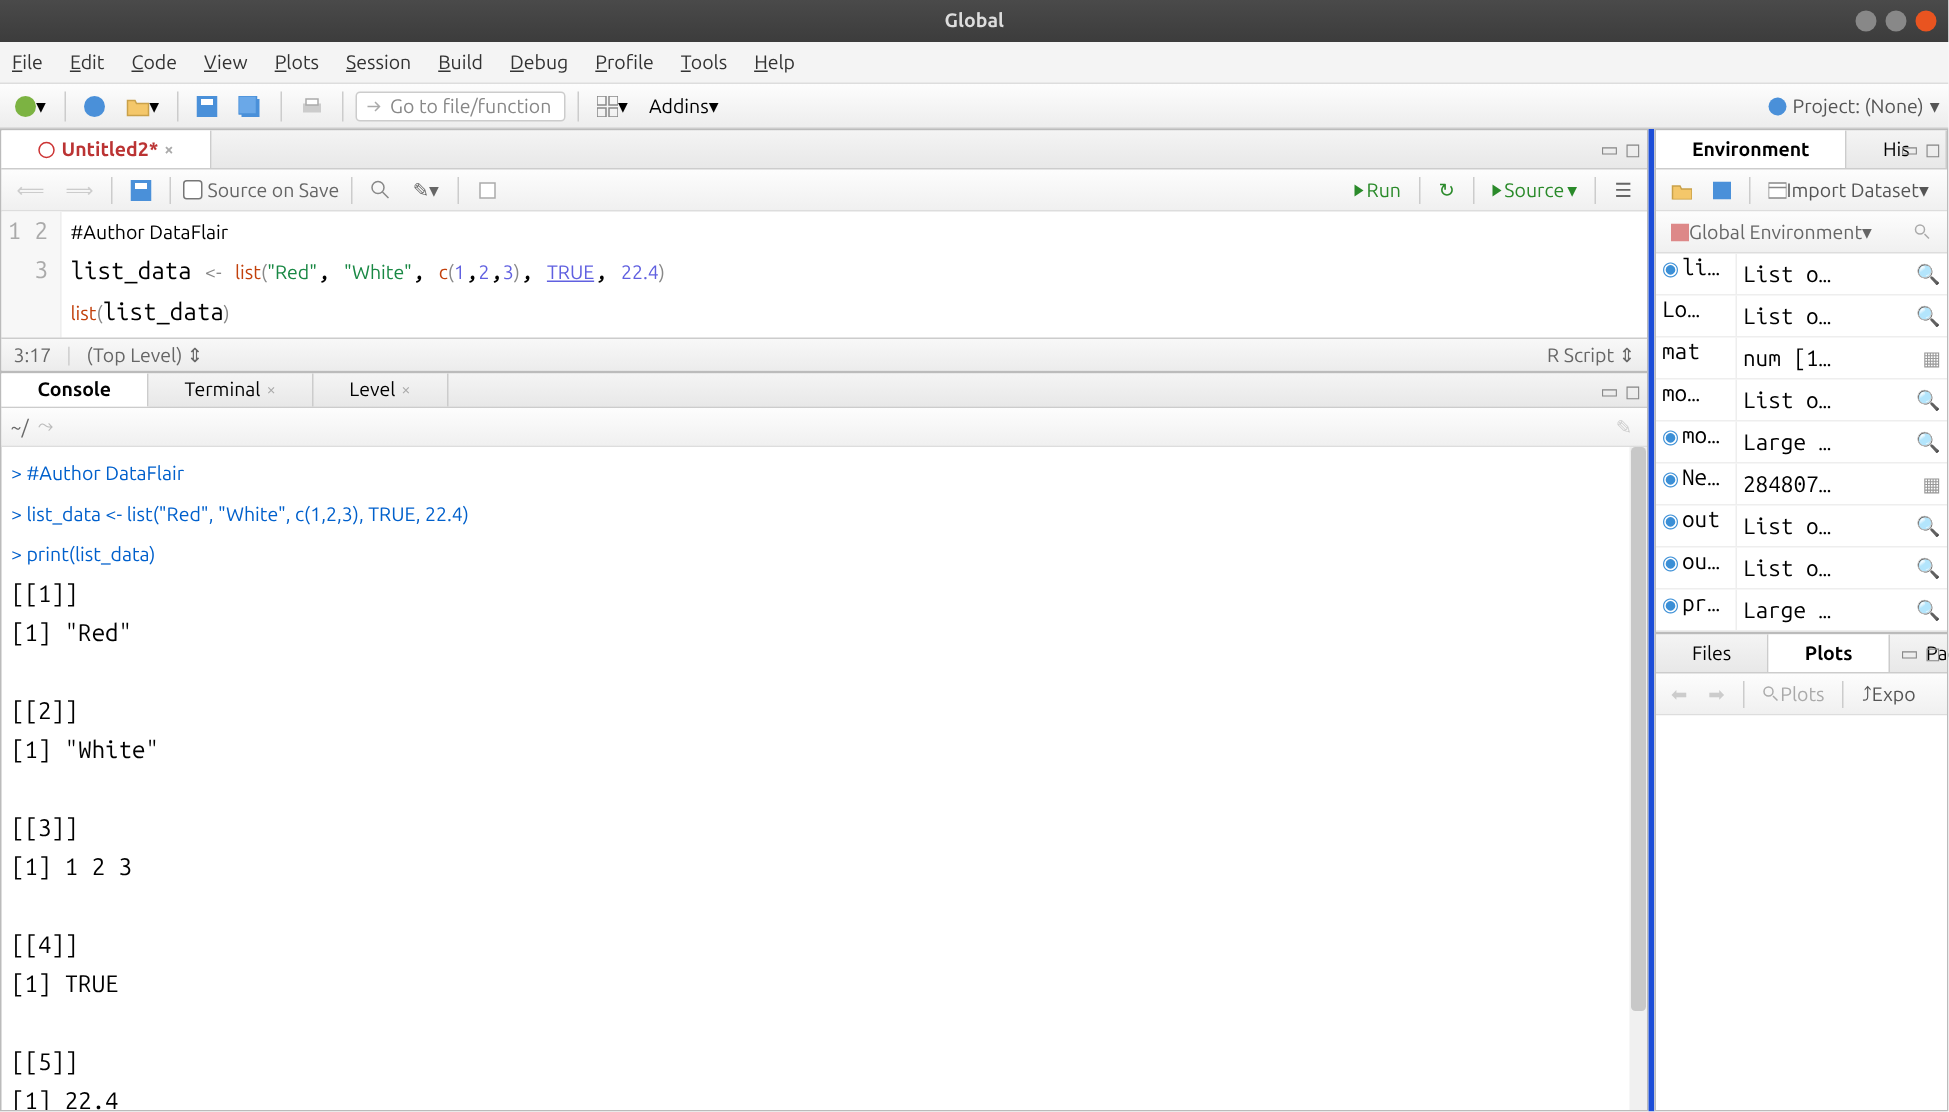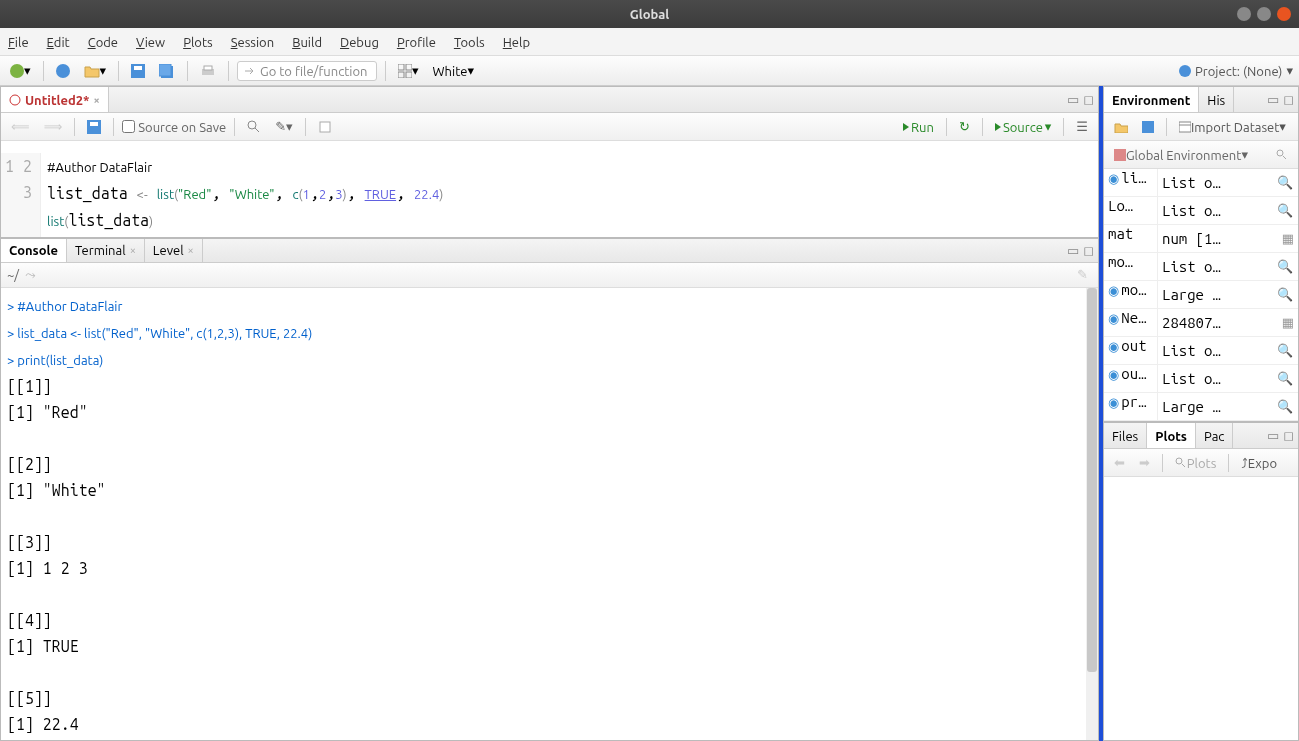--- a/index.html
+++ b/index.html
@@ -18,31 +18,31 @@
 .sep { width:1px; height:20px; background:#ccc; margin:0 2px; }
 .goto { display:flex; align-items:center; border:1px solid #ccc; border-radius:3px; padding:2px 6px; background:#fff; color:#888; width:140px; }
 .spacer { flex:1; }
 .project { color:#555; display:flex; align-items:center; gap:4px; }
 .icon-circle { width:14px; height:14px; border-radius:50%; display:inline-block; }
 .workspace { flex:1; display:flex; min-height:0; }
 .left-col { flex:1; display:flex; flex-direction:column; min-width:0; }
 .right-col { width:200px; display:flex; flex-direction:column; border-left:4px solid #1d4ed8; background:#fff; }
 .pane { display:flex; flex-direction:column; border:1px solid #bbb; background:#fff; }
 .pane-tabs { background:linear-gradient(#f4f4f4,#e8e8e8); height:26px; display:flex; align-items:center; border-bottom:1px solid #ccc; position:relative; }
-.tab { padding:4px 8px; border-right:1px solid #ccc; display:flex; align-items:center; gap:4px; height:100%; }
+.tab { padding:4px 24px; border-right:1px solid #ccc; display:flex; align-items:center; gap:4px; height:100%; }
 .tab.active { background:#fff; font-weight:bold; }
 .tab .close { color:#aaa; font-size:11px; }
 .pane-ctrls { position:absolute; right:4px; display:flex; gap:4px; color:#888; }
 .pane-toolbar { background:linear-gradient(#fdfdfd,#f0f0f0); height:28px; display:flex; align-items:center; padding:0 6px; gap:6px; border-bottom:1px solid #ddd; font-size:12px; color:#666; }
 .pane-toolbar .sep { height:18px; }
 .editor-pane { flex:0 0 auto; }
 .gutter { width:40px; background:#f7f7f7; text-align:right; padding-right:8px; color:#aaa; font-family:"Ubuntu Mono",monospace; font-size:16px; line-height:26px; border-right:1px solid #eee; }
-.code-body { display:flex; height:84px;margin-top:12px; }
+.code-body { display:flex; height:84px; }
 .code-text { flex:1; font-family:"Ubuntu Mono",monospace; font-size:16px; line-height:26px; padding-left:6px; white-space:pre; }
-.kw { color:#0f766e; }
+.kw { color:#c2410c; }
 .str { color:#198844; }
 .num { color:#6060e0; }
 .const { color:#6060e0;text-decoration:underline; }
 .op { color:#888; }
 .cmt { color:#000000; }
 .paren { color:#888; }
 .statusbar { background:linear-gradient(#f8f8f8,#ececec); height:22px; border-top:1px solid #ccc; display:flex; align-items:center; font-size:11px; color:#666; padding:0 8px; }
 .statusbar .right { margin-left:auto; }
 .console-pane { flex:1; min-height:0; }
 .console-body { font-family:"Ubuntu Mono",monospace; font-size:16px; line-height:26px; padding:4px 6px; white-space:pre; overflow:auto; height:100%; position:relative; }
@@ -125,21 +125,21 @@
       </svg>
     <span>Go to file/function</span>
   </span>
   <span class="sep"></span>
   <span class="tbtn"><svg width="14" height="14">
         <rect width="6" height="6" x="0" y="0" fill="none" stroke="#888"></rect>
         <rect width="6" height="6" x="8" y="0" fill="none" stroke="#888"></rect>
         <rect width="6" height="6" x="0" y="8" fill="none" stroke="#888"></rect>
         <rect width="6" height="6" x="8" y="8" fill="none" stroke="#888"></rect>
       </svg>▾</span>
-  <span class="tbtn"><span>White</span> ▾</span>
+  <span class="tbtn"><span>Addins</span> ▾</span>
   <div class="spacer"></div>
   <span class="project">
     <span class="icon-circle" style="background:#4a90d9;width:12px;height:12px"></span>
     <span>Project: (None)</span> ▾
   </span>
 </div>
 
 <div class="workspace">
 
   <div class="left-col">
@@ -201,20 +201,26 @@
       </div>
       <div class="code-body">
         <div class="gutter" id="gutter">1
 2
 3
 </div>
         <div class="code-text" id="code-text"><span class="cmt">#Author DataFlair</span>
 list_data <span class="op">&lt;-</span> <span class="kw">list</span><span class="paren">(</span><span class="str">"Red"</span>, <span class="str">"White"</span>, <span class="kw">c</span><span class="paren">(</span><span class="num">1</span>,<span class="num">2</span>,<span class="num">3</span><span class="paren">)</span>, <span class="const">TRUE</span>, <span class="num">22.4</span><span class="paren">)</span>
 <span class="kw">list</span><span class="paren">(</span>list_data<span class="paren">)</span>
 </div>
+      </div>
+      <div class="statusbar">
+        <span>3:17</span>
+        <span style="margin:0 10px;color:#ccc">|</span>
+        <span><span>(Top Level)</span> ⇕</span>
+        <span class="right"><span>R Script</span> ⇕</span>
       </div>
     </div>
 
     <div class="pane console-pane">
       <div class="pane-tabs" id="console-tabs">
         <div class="tab active">
             <span>Console</span>
           </div>
           <div class="tab">
             <span>Terminal</span>

